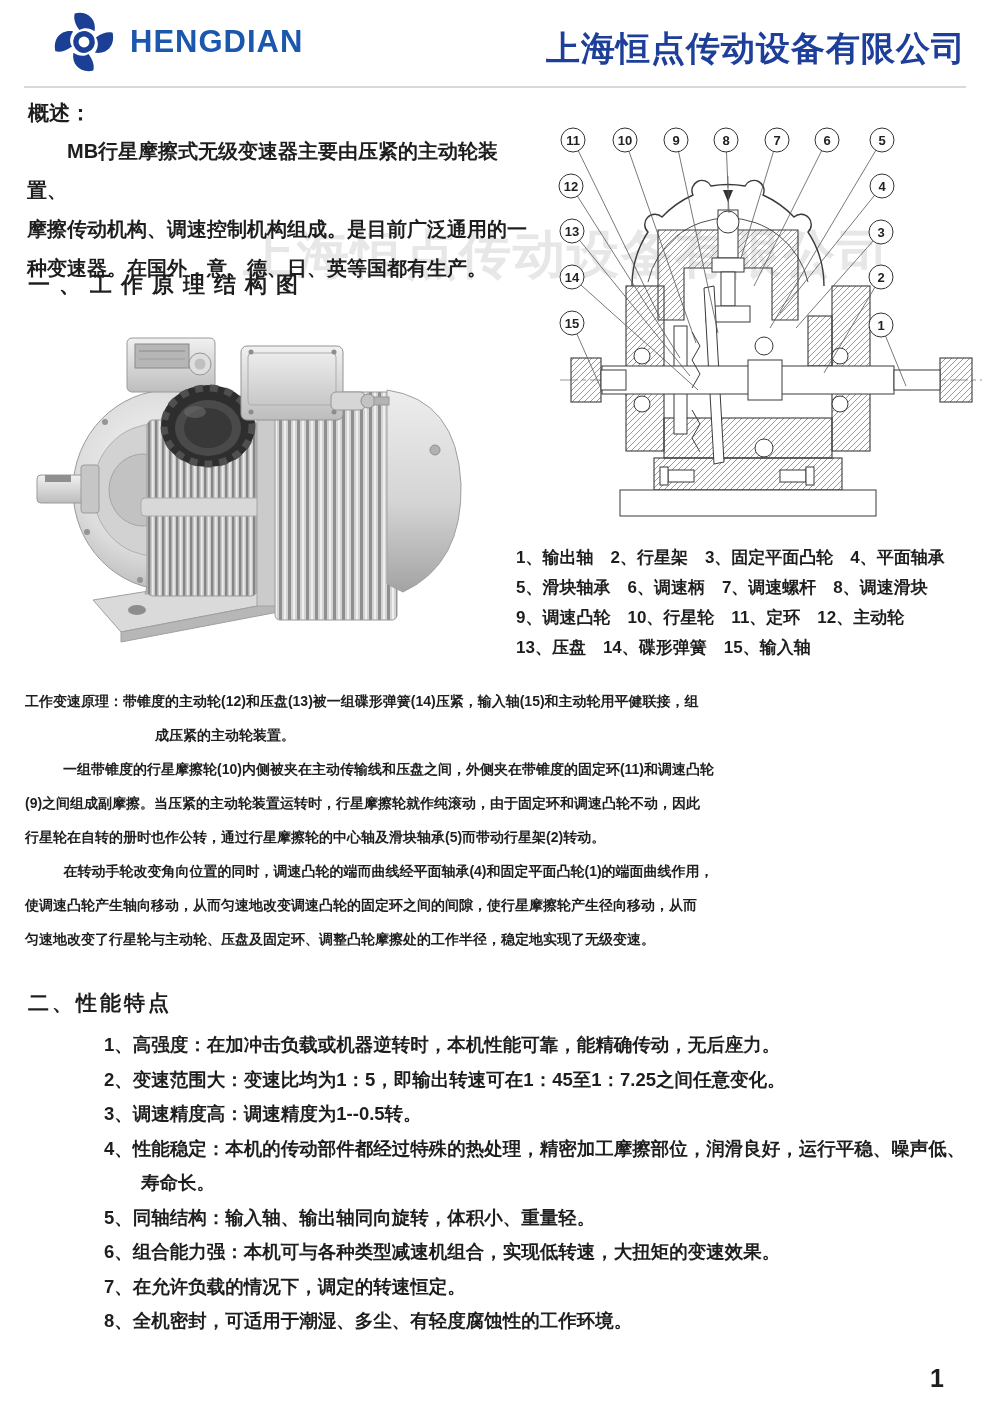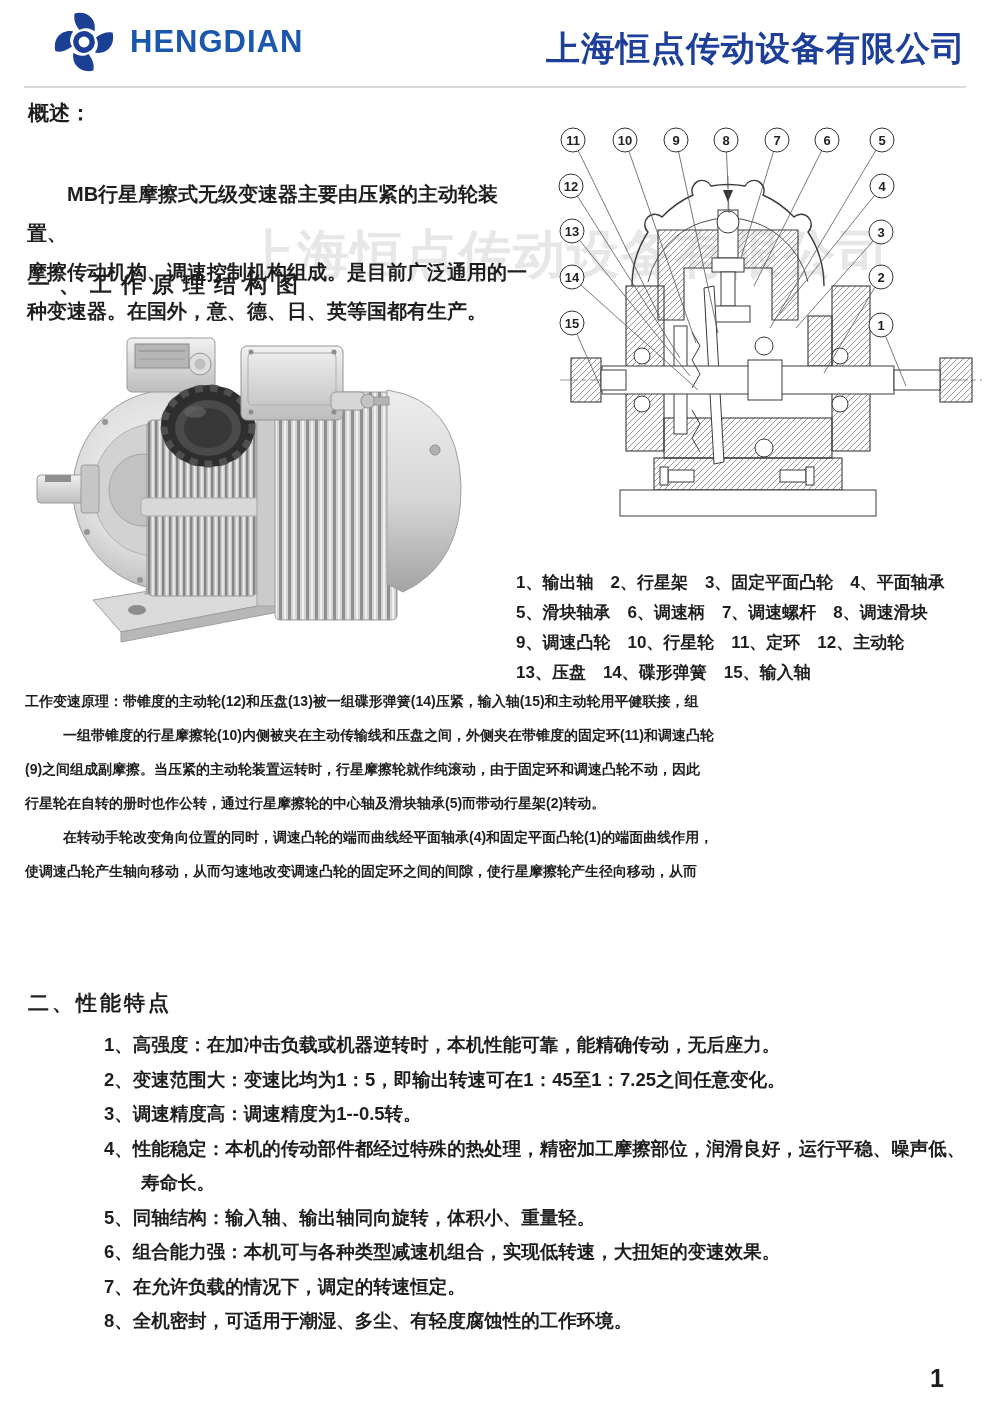--- a/index.html
+++ b/index.html
@@ -20,31 +20,31 @@
   }
   .divider { position:absolute; left:24px; right:24px; top:86px; height:2px; background:#d9d9d9; z-index:2; }
   
   .watermark {
     position:absolute; left:243px; top:220px; z-index:0;
     font-size:52px; font-weight:bold; color:#e7e7e7; letter-spacing:2px; white-space:nowrap;
   }
   
   .h-overview { position:absolute; left:28px; top:99px; font-size:21px; font-weight:bold; z-index:2; }
   .overview-lines { position:absolute; left:27px; top:132px; width:500px; font-size:20px; line-height:39px; font-weight:600; z-index:2; }
-  .overview-lines .ind { text-indent:40px;margin-top:43px; }
+  .overview-lines .ind { text-indent:40px; }
   .h-sec1 { position:absolute; left:28px; top:270px; font-size:22px; font-weight:600; letter-spacing:9px; z-index:2; white-space:nowrap;text-align:right; }
   
   .photo { position:absolute; left:35px; top:332px; width:460px; height:315px; z-index:1; }
   .diagram { position:absolute; left:508px; top:118px; width:482px; height:432px; z-index:1; }
-  .parts { position:absolute; left:516px; top:568px; width:474px; font-size:17px; line-height:30px; font-weight:600; z-index:2; white-space:nowrap; }
+  .parts { position:absolute; left:516px; top:543px; width:474px; font-size:17px; line-height:30px; font-weight:600; z-index:2; white-space:nowrap; }
   
   .principle { position:absolute; left:25px; top:684px; font-size:14px; line-height:34px; font-weight:600; z-index:2; }
   .principle div { white-space:nowrap; }
   .principle .ind-big  { padding-left:130px; }
-  .principle .ind-para { padding-left:38px; }
+  .principle .ind-para { padding-left:38px;text-align:center; }
   
   .h-sec2 { position:absolute; left:28px; top:989px; font-size:21px; font-weight:bold; letter-spacing:3px; z-index:2; white-space:nowrap; }
   .features { position:absolute; left:64px; top:1028px; font-size:18.5px; line-height:34.5px; font-weight:600; z-index:2;margin-left:40px; }
   .features div { white-space:nowrap; }
   .features .wrap { padding-left:37px; }
   .pageno { position:absolute; left:930px; top:1364px; font-size:25px; font-weight:600; z-index:2; }
 </style>
 </head>
 <body>
 
@@ -312,25 +312,27 @@
 
   <div class="parts">
     <div>1、输出轴　2、行星架　3、固定平面凸轮　4、平面轴承</div>
     <div>5、滑块轴承　6、调速柄　7、调速螺杆　8、调速滑块</div>
     <div>9、调速凸轮　10、行星轮　11、定环　12、主动轮</div>
     <div>13、压盘　14、碟形弹簧　15、输入轴</div>
   </div>
 
   <div class="principle">
     <div>工作变速原理：带锥度的主动轮(12)和压盘(13)被一组碟形弹簧(14)压紧，输入轴(15)和主动轮用平健联接，组</div>
+    <div class="ind-big">成压紧的主动轮装置。</div>
     <div class="ind-para">一组带锥度的行星摩擦轮(10)内侧被夹在主动传输线和压盘之间，外侧夹在带锥度的固定环(11)和调速凸轮</div>
     <div>(9)之间组成副摩擦。当压紧的主动轮装置运转时，行星摩擦轮就作纯滚动，由于固定环和调速凸轮不动，因此</div>
     <div>行星轮在自转的册时也作公转，通过行星摩擦轮的中心轴及滑块轴承(5)而带动行星架(2)转动。</div>
     <div class="ind-para">在转动手轮改变角向位置的同时，调速凸轮的端而曲线经平面轴承(4)和固定平面凸轮(1)的端面曲线作用，</div>
     <div>使调速凸轮产生轴向移动，从而匀速地改变调速凸轮的固定环之间的间隙，使行星摩擦轮产生径向移动，从而</div>
+    <div>匀速地改变了行星轮与主动轮、压盘及固定环、调整凸轮摩擦处的工作半径，稳定地实现了无级变速。</div>
   </div>
 
   <div class="h-sec2">二、性能特点</div>
   <div class="features">
     <div>1、高强度：在加冲击负载或机器逆转时，本机性能可靠，能精确传动，无后座力。</div>
     <div>2、变速范围大：变速比均为1：5，即输出转速可在1：45至1：7.25之间任意变化。</div>
     <div>3、调速精度高：调速精度为1--0.5转。</div>
     <div>4、性能稳定：本机的传动部件都经过特殊的热处理，精密加工摩擦部位，润滑良好，运行平稳、噪声低、</div>
     <div class="wrap">寿命长。</div>
     <div>5、同轴结构：输入轴、输出轴同向旋转，体积小、重量轻。</div>

